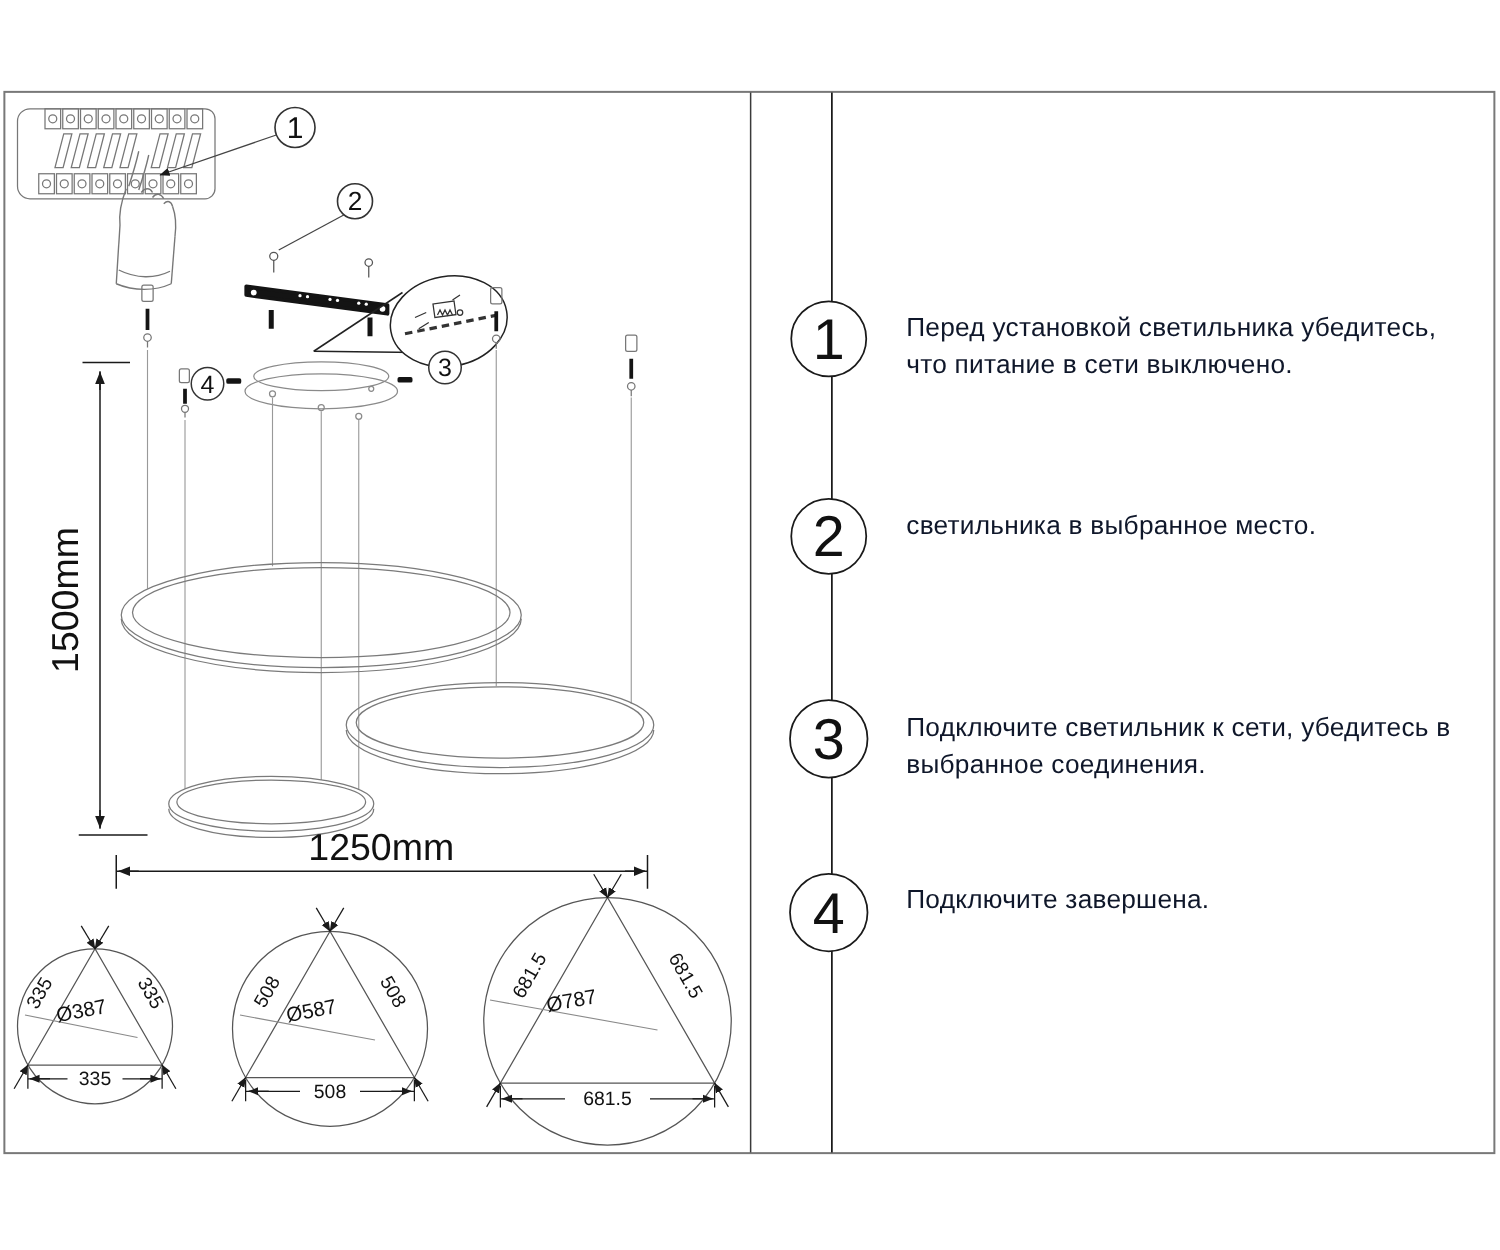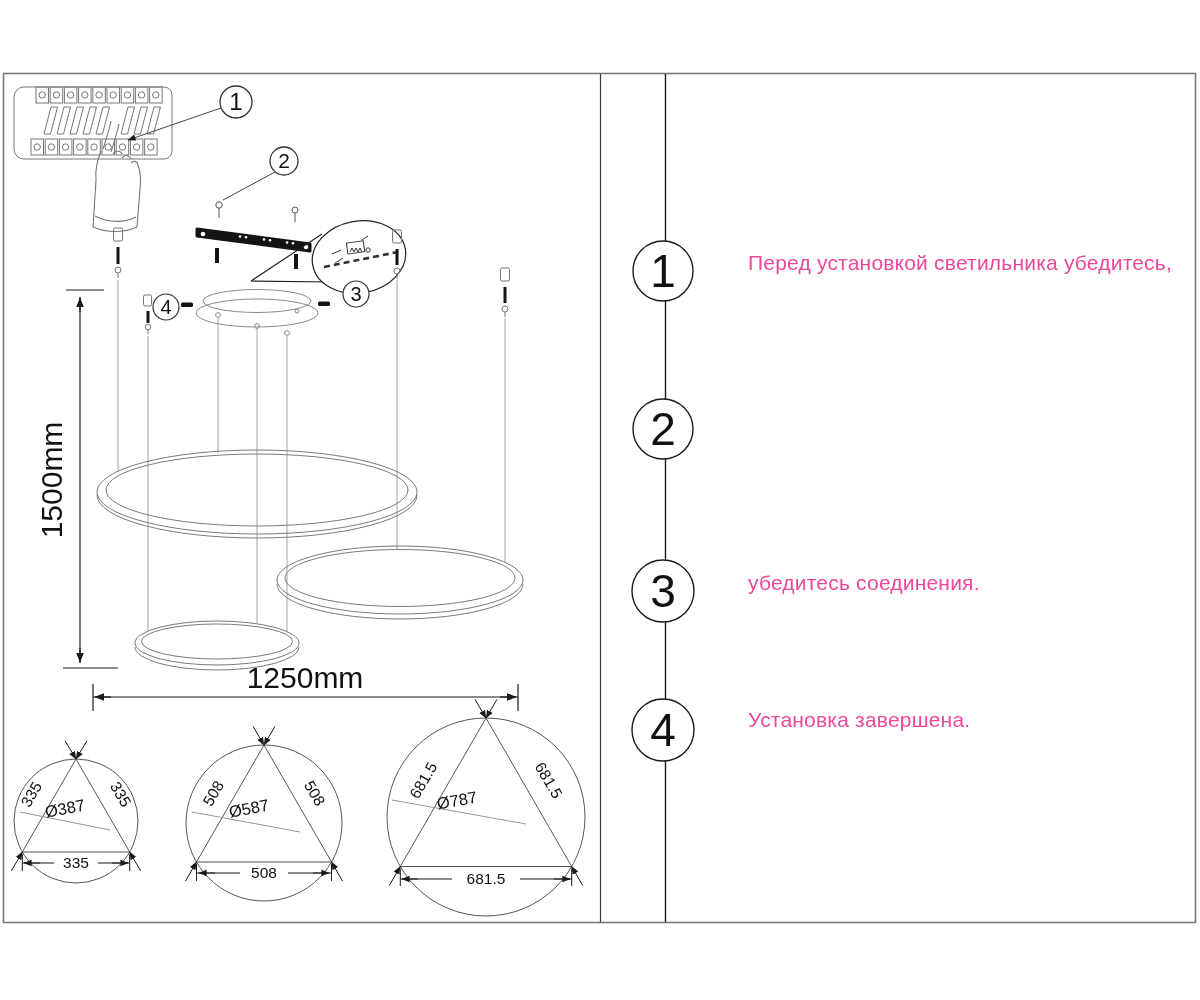--- a/index.html
+++ b/index.html
@@ -1,20 +1,20 @@
 <!DOCTYPE html>
 <html><head>
 <meta charset="utf-8">
 <style>
   html,body{margin:0;padding:0;background:#ffffff;}
   #stage{position:relative;width:1200px;height:1000px;background:#ffffff;overflow:hidden;
          font-family:"Liberation Sans","DejaVu Sans",sans-serif;}
   #art{position:absolute;left:0;top:0;}
-  .step-text{position:absolute;left:748px;width:450px;font-size:21px;line-height:29px;
-             color:#ec4899;letter-spacing:.2px;}
+  .step-text{position:absolute;left:725px;width:450px;font-size:21px;line-height:29px;
+             color:#0f172a;letter-spacing:.2px;}
   .step-text div{white-space:nowrap;}
   svg text{font-family:"Liberation Sans","DejaVu Sans",sans-serif;fill:#111;}
 </style>
 </head>
 <body>
 
 <div id="stage">
 
 <svg id="art" width="1200" height="1000" viewBox="0 0 1200 1000">
   <defs>
@@ -288,23 +288,26 @@
     <text x="663" y="429" dy=".35em" text-anchor="middle" font-size="46">2</text>
     <circle cx="663" cy="591" r="31" fill="#fff" stroke="#1a1a1a" stroke-width="1.4"></circle>
     <text x="663" y="591" dy=".35em" text-anchor="middle" font-size="46">3</text>
     <circle cx="663" cy="730" r="31" fill="#fff" stroke="#1a1a1a" stroke-width="1.4"></circle>
     <text x="663" y="730" dy=".35em" text-anchor="middle" font-size="46">4</text>
   </g>
 </svg>
 
 <div class="step-text" style="top:248px">
       <div>Перед установкой светильника убедитесь,</div>
+      <div>что питание в сети выключено.</div>
     </div>
 <div class="step-text" style="top:406px">
+      <div>светильника в выбранное место.</div>
     </div>
 <div class="step-text" style="top:568px">
-      <div>убедитесь соединения.</div>
+      <div>Подключите светильник к сети, убедитесь в</div>
+      <div>выбранное соединения.</div>
     </div>
 <div class="step-text" style="top:705px">
-      <div>Установка завершена.</div>
+      <div>Подключите завершена.</div>
     </div>
 
 </div>
 
 </body></html>

